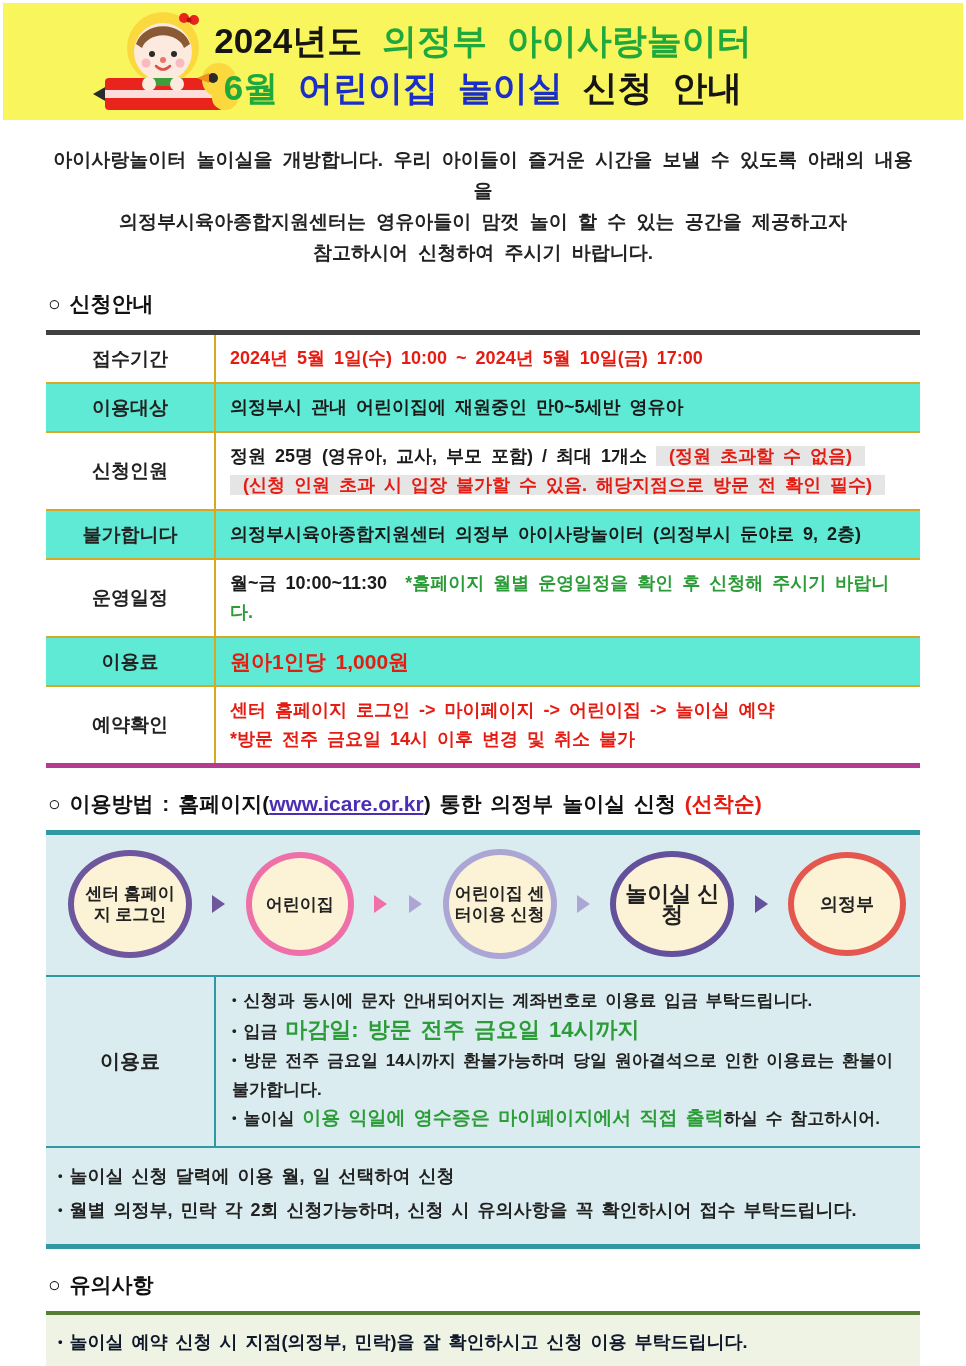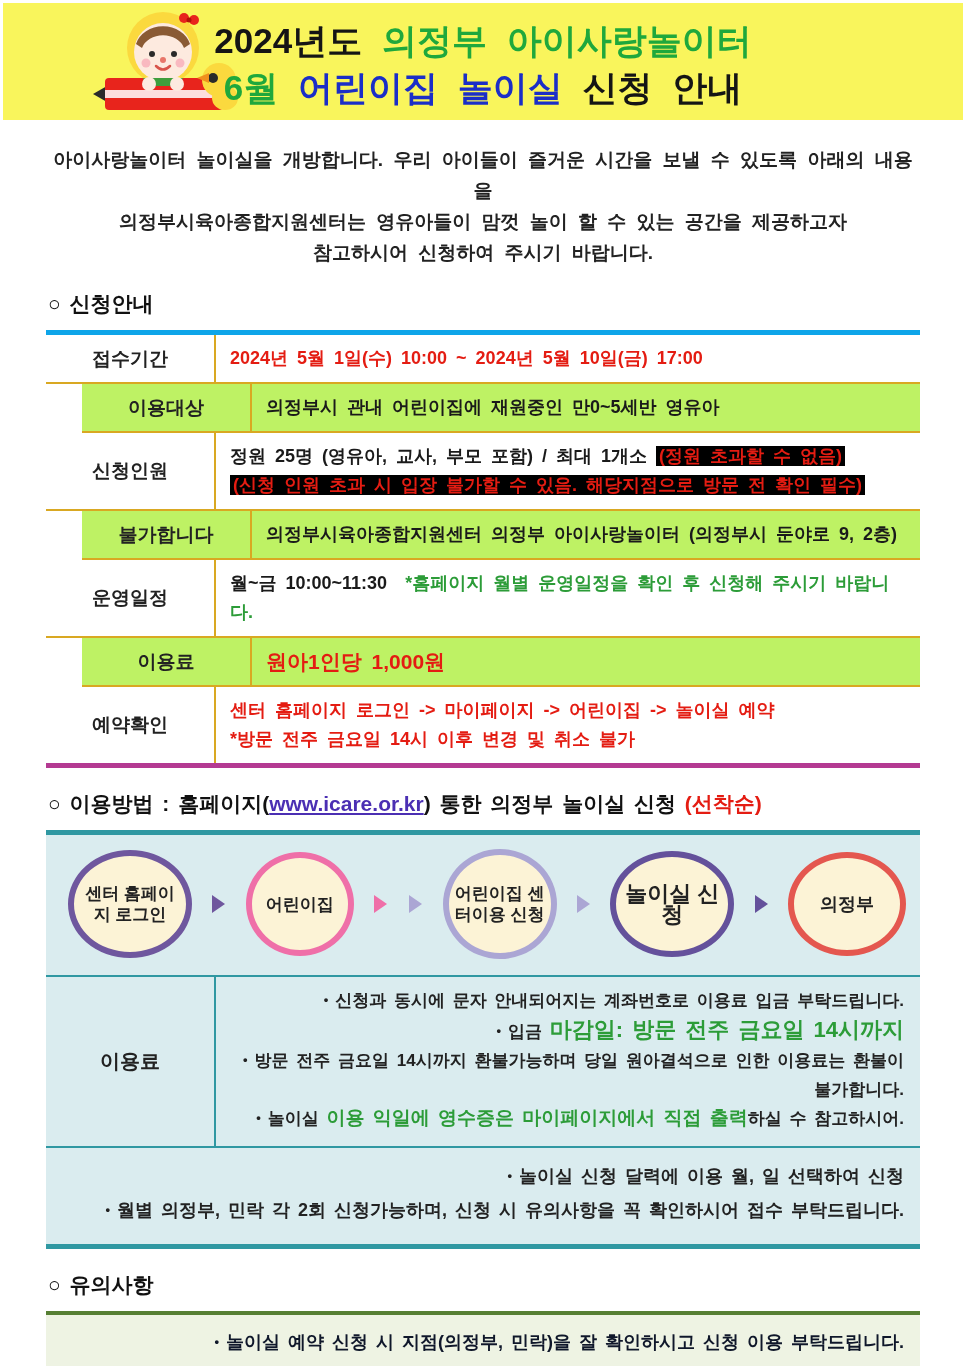--- a/index.html
+++ b/index.html
@@ -18,29 +18,29 @@
   
   .content { width:874px; margin:0 auto; }
 
   .intro { margin-top:24px; text-align:center; font-size:19px; font-weight:bold; line-height:31px; word-spacing:5px; color:#222; }
 
   .section-head { font-size:21px; font-weight:bold; color:#111; margin:22px 0 12px 2px; word-spacing:3px; }
   .section-head .link { color:#4b2fb3; text-decoration:underline; }
   .section-head .red { color:#e41c12; }
 
   
-  .apply-table { border-top:5px solid #0ea5e9; border-bottom:5px solid #b43a92; margin-top:8px; }
+  .apply-table { border-top:5px solid #404040; border-bottom:5px solid #b43a92; margin-top:8px; }
   .trow { display:flex; border-bottom:2px solid #d9a822; font-weight:bold; }
   .trow:last-child { border-bottom:none; }
-  .trow.alt { background:#bef264;margin-left:36px; }
+  .trow.alt { background:#5eead4; }
   .tlabel { flex:0 0 170px; border-right:2px solid #d9a822; display:flex; align-items:center; justify-content:center; font-size:19px; color:#222; padding:10px 4px; text-align:center; }
   .tvalue { flex:1; padding:9px 14px; font-size:18px; display:flex; flex-direction:column; justify-content:center; line-height:29px; word-spacing:4px; }
   .red-text { color:#e41c12; }
   .green-text { color:#2c9c38; }
-  .hl { background:#000000; color:#e41c12; padding:0 3px; }
+  .hl { background:#e5e5e5; color:#e41c12; padding:0 13px; }
   .fee-big { font-size:21px; }
 
   
   .blue-box { margin-top:10px; background:#daecef; border-top:5px solid #2f98a2; border-bottom:5px solid #2f98a2; }
   .flow { display:flex; align-items:center; justify-content:space-between; padding:16px 14px 18px 22px; height:140px; }
   .step { border:6px solid; border-radius:50%; background:#fcf3d6; display:flex; align-items:center; justify-content:center; text-align:center; font-weight:bold; font-size:17px; line-height:21px; color:#222; padding:4px; }
   .s1 { border-color:#6f579e; width:124px; height:108px; }
   .s2 { border-color:#ef6fa8; width:108px; height:104px; }
   .s3 { border-color:#aba6d4; width:110px; height:106px; }
   .s4 { border-color:#aba6d4; width:114px; height:110px; }
@@ -50,21 +50,21 @@
   .t1 { border-left-color:#6f579e; }
   .t2 { border-left-color:#ef6fa8; }
   .t3 { border-left-color:#aba6d4; }
   .t4 { border-left-color:#aba6d4; }
   .t5 { border-left-color:#64519b; }
 
   .blue-divider { height:2px; background:#2f98a2; }
   .fee-row { display:flex; }
   .fee-label { flex:0 0 170px; border-right:2px solid #2f98a2; display:flex; align-items:center; justify-content:center; font-size:20px; font-weight:bold; color:#222; }
   .fee-bullets { flex:1; padding:10px 16px 12px 16px; }
-  .bullet { font-size:17px; font-weight:bold; line-height:28px; word-spacing:3px; color:#222;text-align:right; }
+  .bullet { font-size:17px; font-weight:bold; line-height:28px; word-spacing:3px; color:#222; }
   .bullet::before { content:"\2022"; font-size:13px; margin-right:7px; position:relative; top:-2px; }
   .green-big { color:#2c9c38; font-size:22px; }
   .green-bold { color:#2c9c38; font-size:19px; }
   .blue-notes { padding:12px 16px 16px 12px; }
   .blue-notes .bullet { font-size:18px; line-height:33px; }
 
   
   .green-box { margin-top:12px; background:#eef3e3; border-top:4px solid #567f33; border-bottom:4px solid #567f33; padding:12px 16px 14px 12px; }
   .green-box .bullet { font-size:18px; line-height:31px; }
   .green-box .bullet.red { color:#0f172a; }

